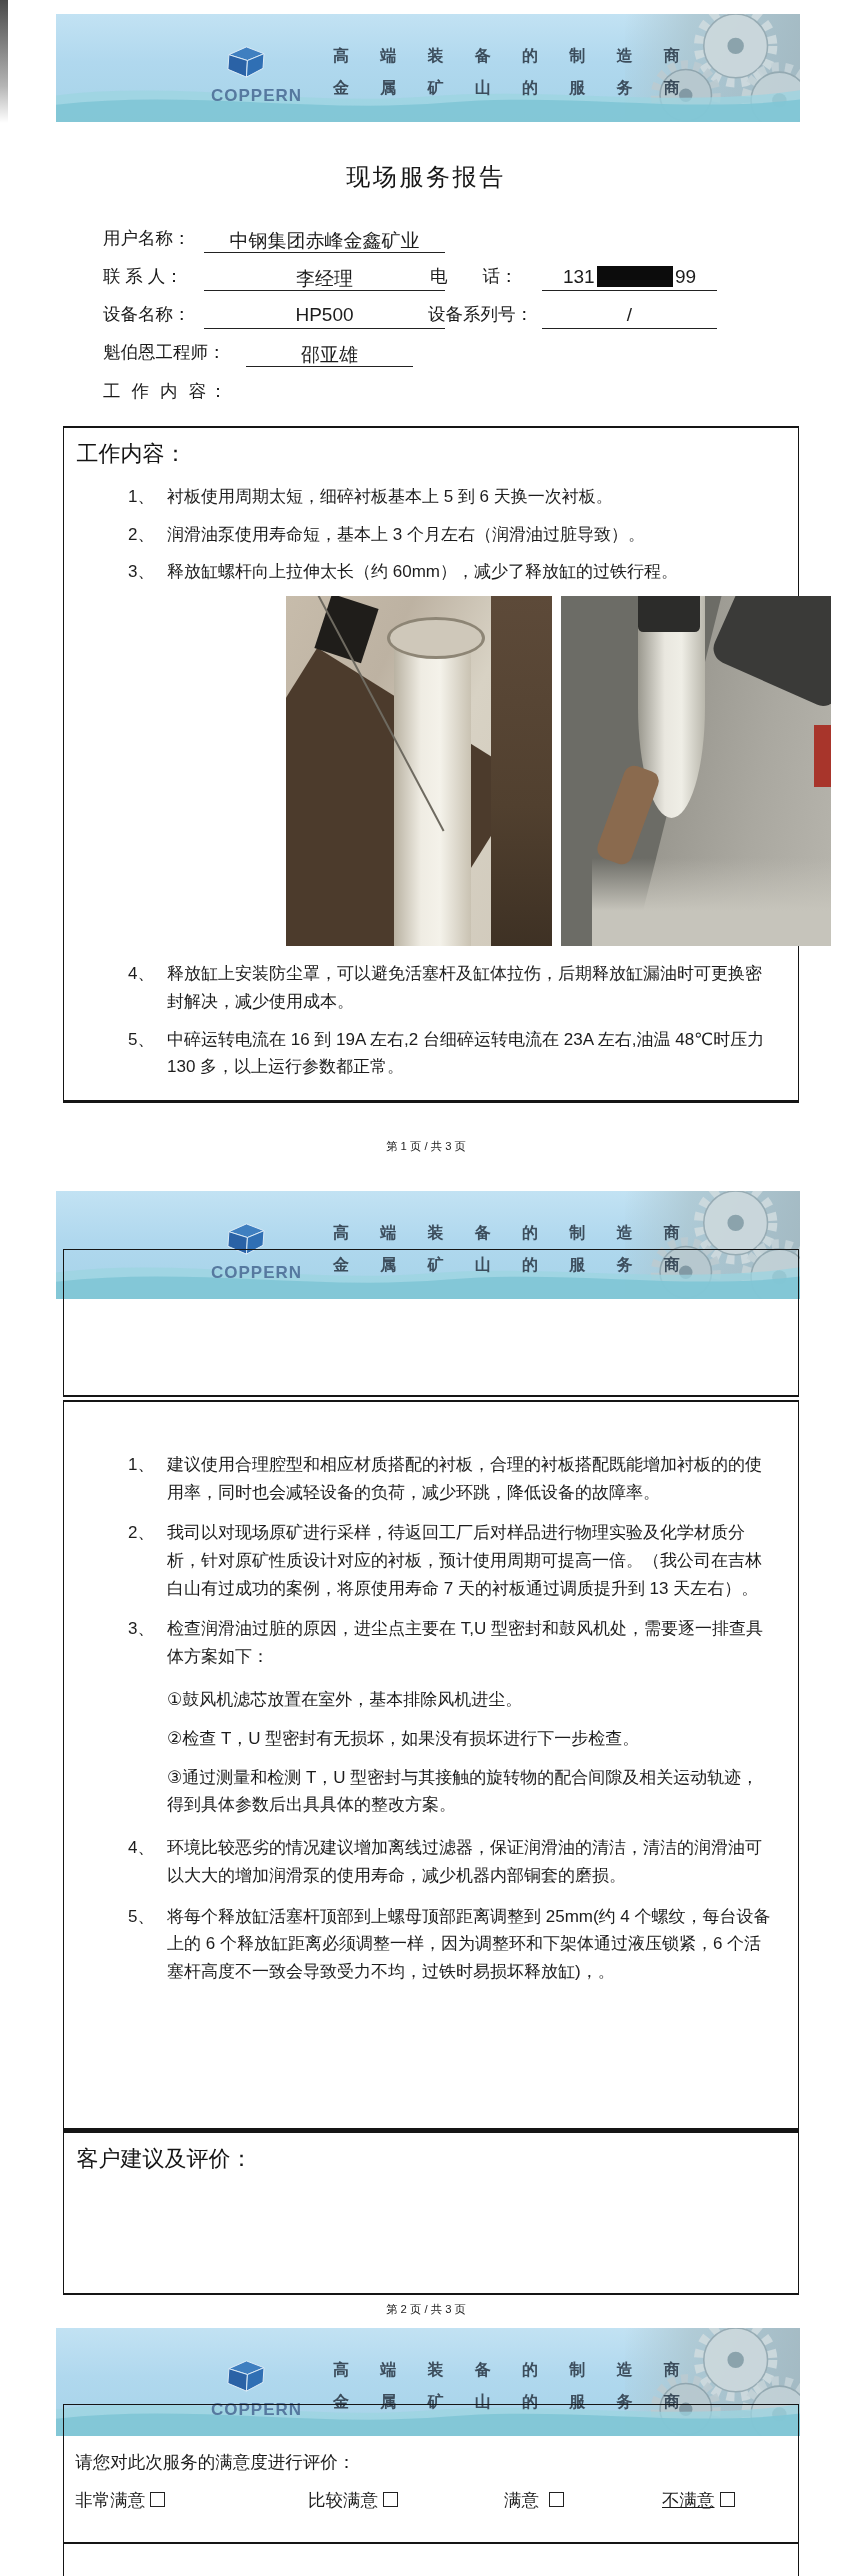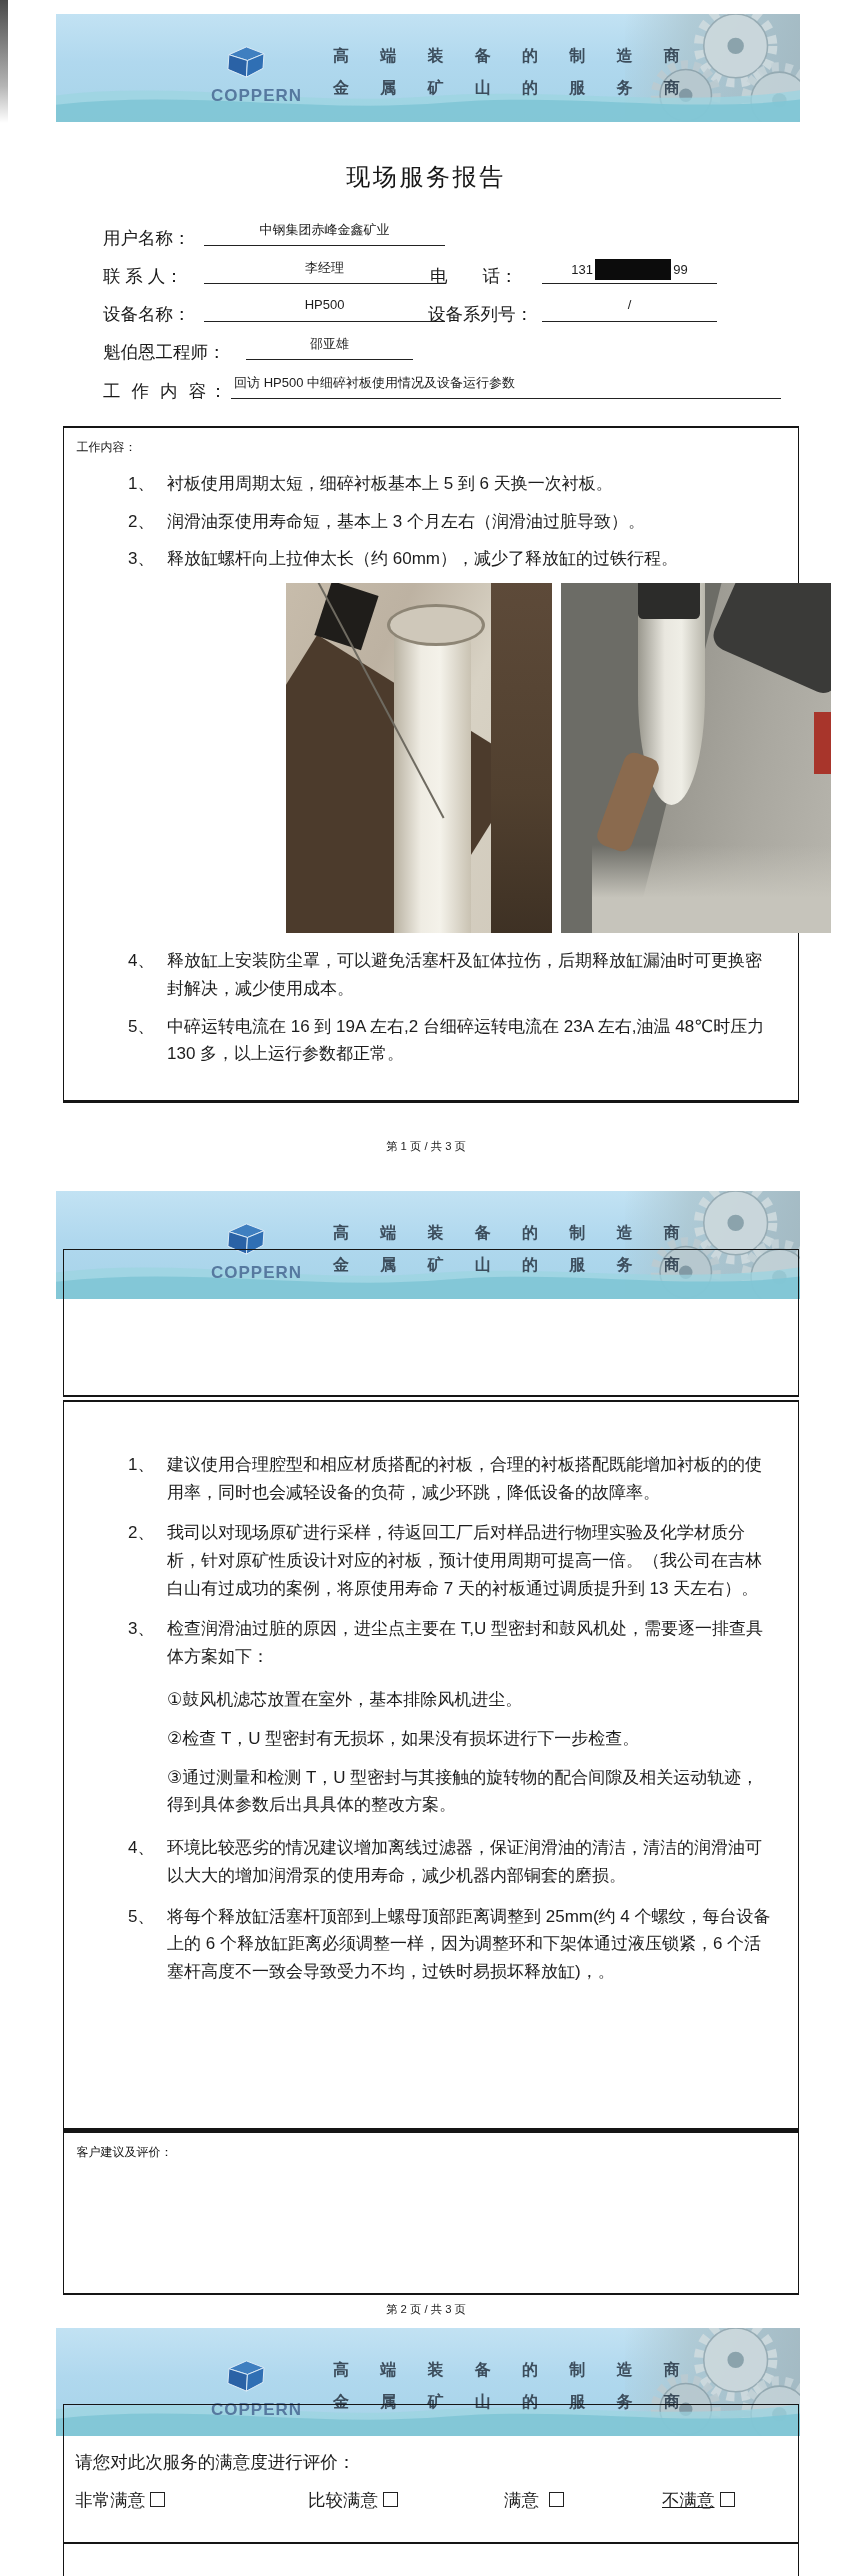--- a/index.html
+++ b/index.html
@@ -15,27 +15,27 @@
   .band-logo{position:absolute;left:155px;top:29px;width:67px;text-align:center;}
   .brand-name{display:block;margin-top:3.1px;font-size:17px;font-weight:bold;color:#56799f;letter-spacing:1px;}
   .slogan{position:absolute;left:253px;top:26px;line-height:32px;font-size:16px;font-weight:600;
           color:#3c4d5c;letter-spacing:13.4px;white-space:nowrap;margin-left:24px;}
 
   
   .doc-title{position:absolute;left:0;top:161px;width:852px;text-align:center;
              font-size:24px;letter-spacing:2.6px;color:#161616;}
   .f-label{position:absolute;font-size:17.5px;color:#1a1a1a;white-space:nowrap;}
   .f-line{position:absolute;height:24px;border-bottom:1.3px solid #222;text-align:center;
-          font-size:13px;white-space:nowrap;}
+          font-size:19px;white-space:nowrap;margin-top:7px;}
   .f-line.left{text-align:left;}
   .redact{display:inline-block;width:76px;height:20.6px;background:#0c0c0c;vertical-align:middle;margin:0 2.1px 3.1px 2.1px;}
 
   
   .box{position:absolute;left:63px;width:736px;border:1.5px solid #151515;background:transparent;box-sizing:border-box;}
-  .box-title{font-size:12px;padding:11.3px 0 0 12.4px;color:#141414;}
+  .box-title{font-size:22px;padding:11.3px 0 0 12.4px;color:#141414;}
   .items{padding:13.4px 27px 0 64px;}
   .item{display:flex;margin-bottom:10.3px;}
   .item .num{width:39px;flex:0 0 39px;font-size:17px;line-height:1.62;}
   .item .txt{flex:1;font-size:17px;line-height:1.62;}
   .subitem{font-size:17px;line-height:1.62;margin:0 27px 11.3px 103px;}
 
   
   .photo-row{position:relative;height:357px;margin:3.1px 0 7.2px 0;}
   .photo{position:absolute;top:0;height:350px;overflow:hidden;}
   .photo.ph-left{left:158px;width:266px;background:linear-gradient(115deg,#c7bcab 0%,#bdb2a2 30%,#d8d2c4 55%,#cfc8ba 100%);}
@@ -120,23 +120,20 @@
   <div class="f-line" style="left:542px;top:297px;width:175px;">
     <span>/</span>
   </div>
 
   <div class="f-label" style="left:103px;top:340px;">魁伯恩工程师：</div>
   <div class="f-line" style="left:246px;top:335px;width:167px;">
     <span>邵亚雄</span>
   </div>
 
   <div class="f-label" style="left:103px;top:379px;letter-spacing:3.1px;">工 作 内 容：</div>
-  <div class="f-line left" style="left:231px;top:374px;width:547px;padding-left:3.1px;">
-    <span>回访 HP500 中细碎衬板使用情况及设备运行参数</span>
-  </div>
 
   <div class="box" style="top:426px;height:677px;border-top-width:2.6px;border-bottom-width:3.1px;">
     <div class="box-title">工作内容：</div>
     <div class="items">
       <div class="item">
         <span class="num">1、</span>
         <div class="txt">衬板使用周期太短，细碎衬板基本上 5 到 6 天换一次衬板。</div>
       </div>
       <div class="item">
         <span class="num">2、</span>

